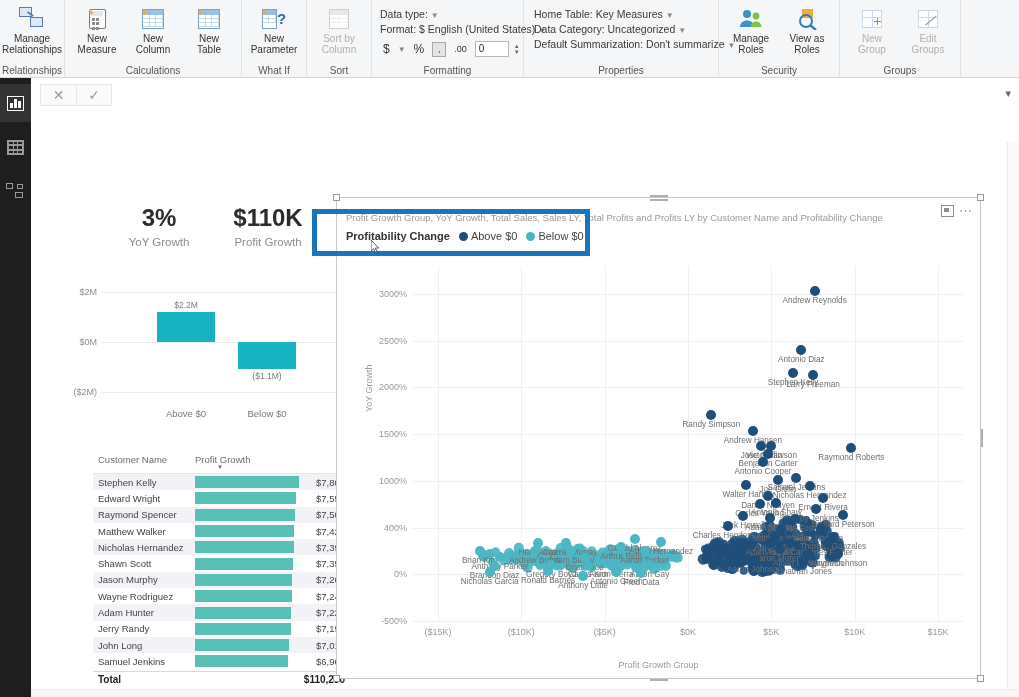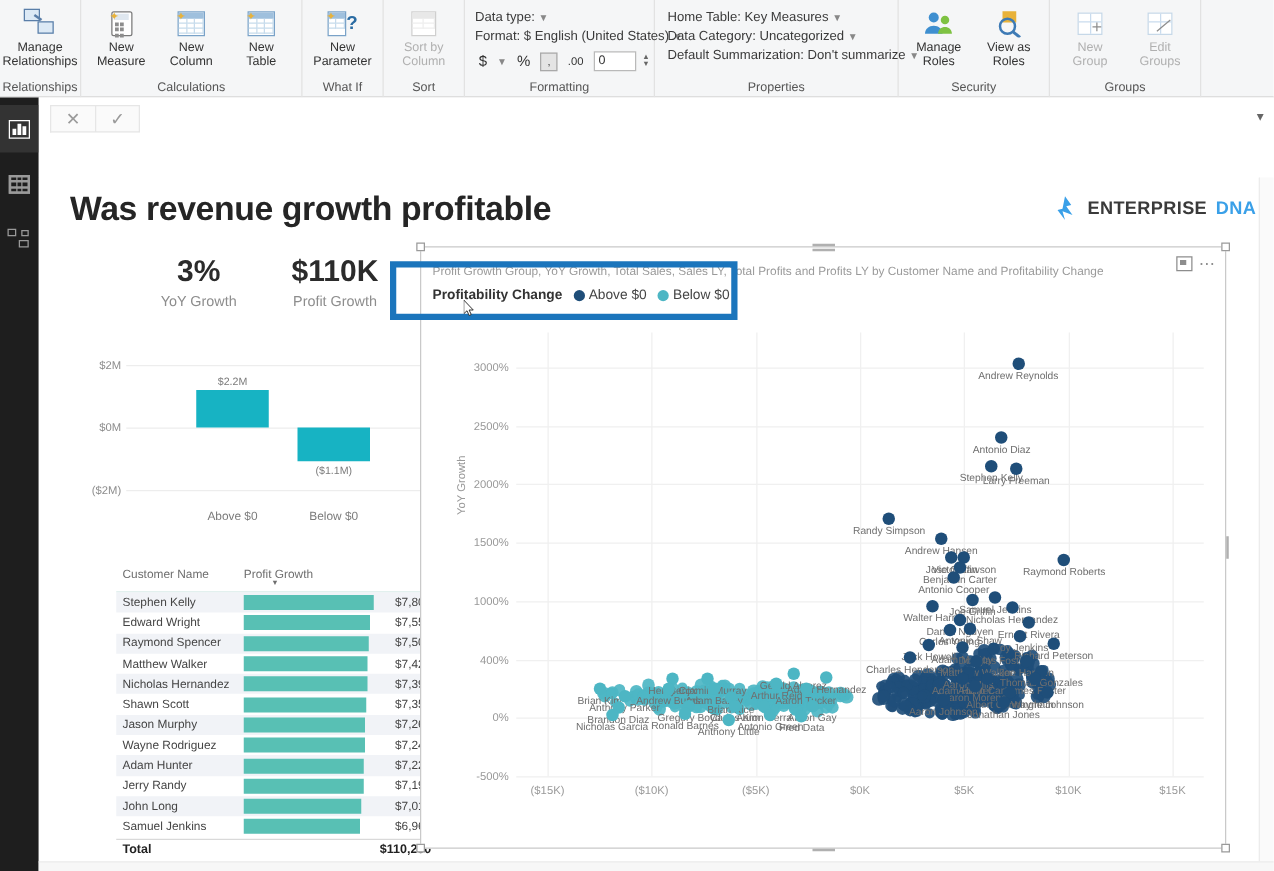--- a/index.html
+++ b/index.html
@@ -458,29 +458,21 @@
 </div>
 
 <div id="fbar">
   <div id="fb-x">✕</div>
   <div id="fb-ck">✓</div>
   <div id="fb-chev">▾</div>
 </div>
 
 <div id="canvas">
 
-  <div id="rpt-title">Was revenue growth profitable</div>
-
-  <div id="logo">
-    <svg width="22" height="22" viewBox="0 0 22 22">
-      <path d="M11 1 L16 8 L12 9 L17 16 L9 13 L11 20 L5 12 L9 11 Z" fill="#3aa0e8"></path>
-    </svg>
-    <span class="lgname">ENTERPRISE</span>
-    <span class="lgdna">DNA</span>
-  </div>
+
 
   <div class="kpi" style="left:68px; top:62px;">
     <div class="v">3%</div>
     <div class="l">YoY Growth</div>
   </div>
   <div class="kpi" style="left:177px; top:62px;">
     <div class="v">$110K</div>
     <div class="l">Profit Growth</div>
   </div>
 
@@ -623,20 +615,21 @@
       </span>
       <span class="item">
         <span class="dot" style="background: rgb(77, 182, 196);"></span>
         <span>Below $0</span>
       </span>
     </div>
     <div id="sc-focus"></div>
     <div id="sc-more">⋯</div>
 
     <div id="ytitle">YoY Growth</div>
+    <div id="xtitle">Profit Growth Group</div>
     <div id="plot">
         <div class="hgl" style="top: 28.0263px;"></div>
         <div class="ytick" style="top: 28.0263px;">3000%</div>
         <div class="hgl" style="top: 74.7368px;"></div>
         <div class="ytick" style="top: 74.7368px;">2500%</div>
         <div class="hgl" style="top: 121.447px;"></div>
         <div class="ytick" style="top: 121.447px;">2000%</div>
         <div class="hgl" style="top: 168.158px;"></div>
         <div class="ytick" style="top: 168.158px;">1500%</div>
         <div class="hgl" style="top: 214.868px;"></div>

